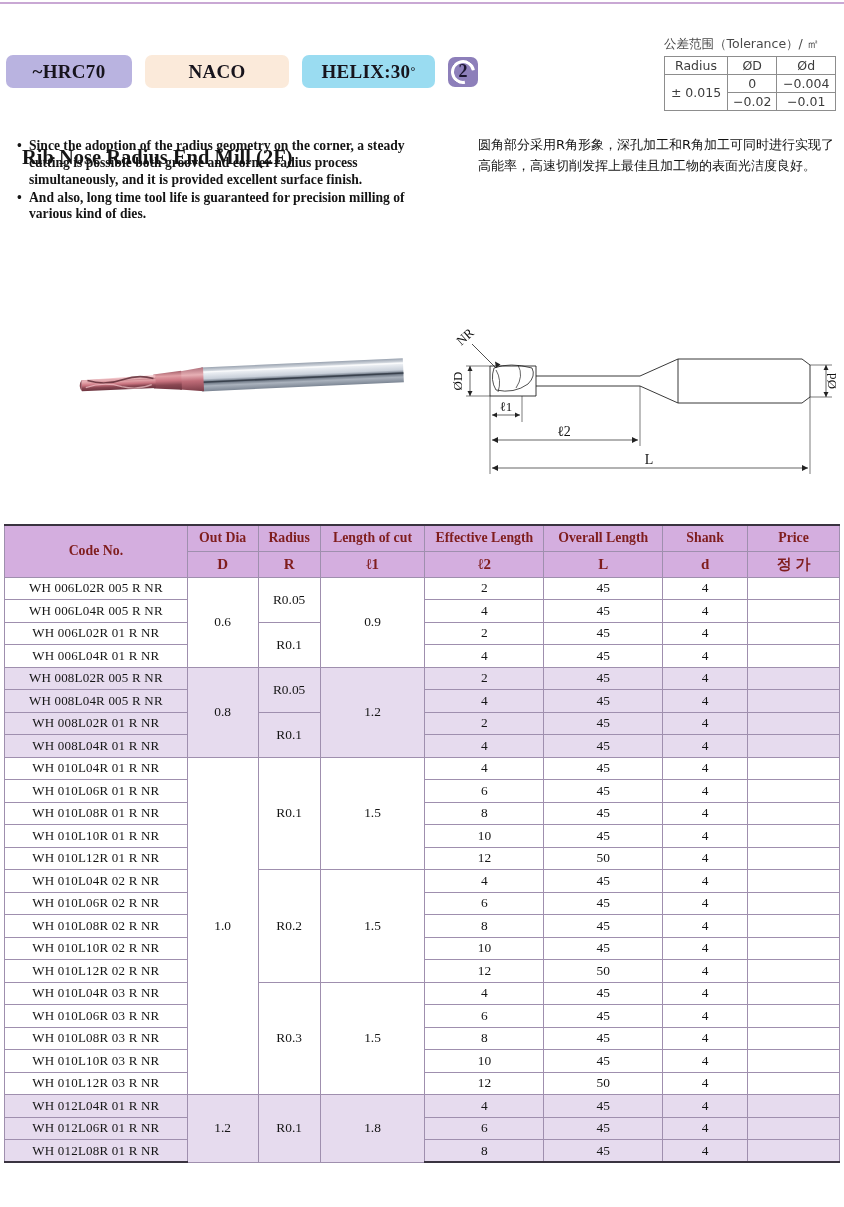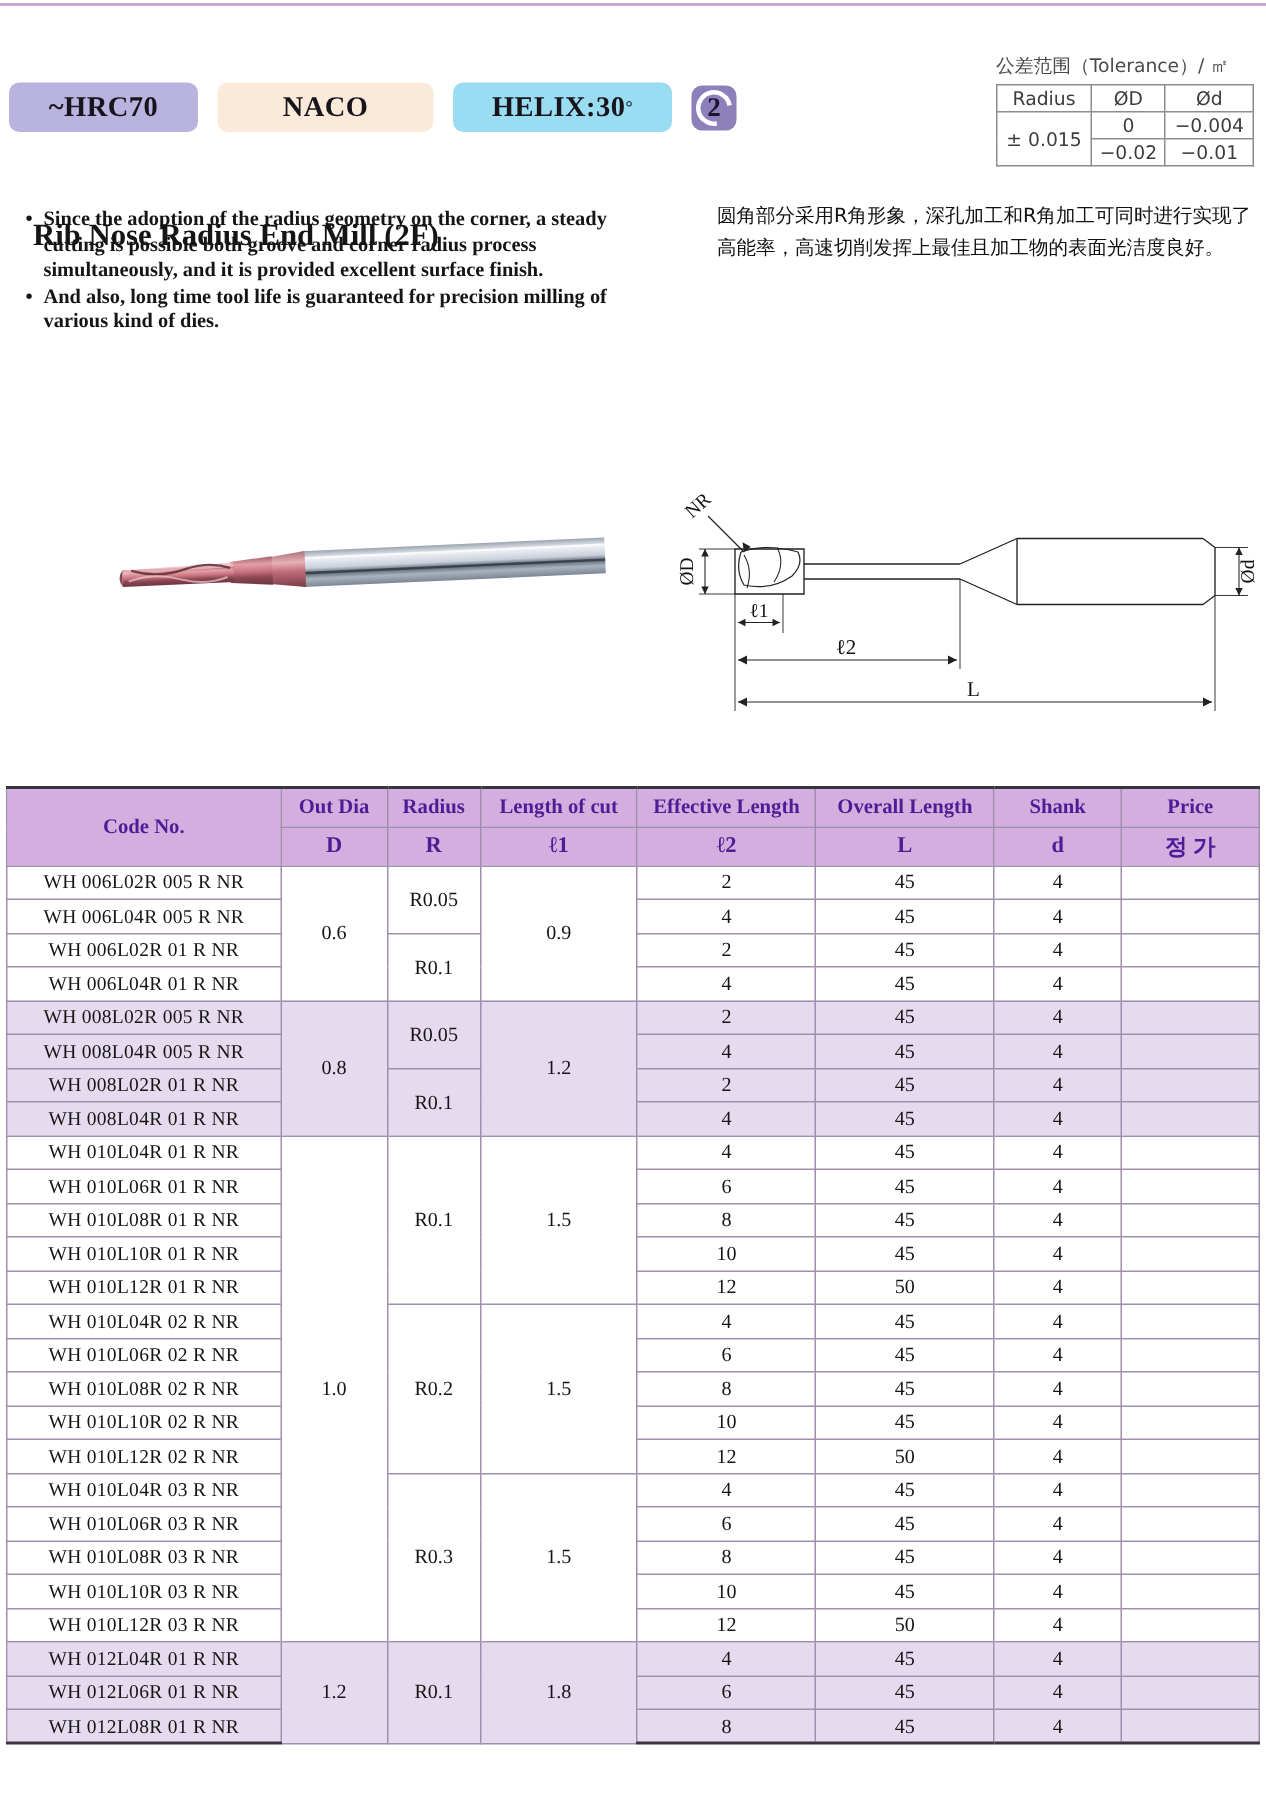--- a/index.html
+++ b/index.html
@@ -16,21 +16,21 @@
 
   
   .badge-row { position:absolute; left:6px; top:55px; display:flex; align-items:center; gap:13px; }
   .badge {
     height:33px; border-radius:7px; display:flex; align-items:center; justify-content:center;
     font-weight:bold; font-size:19px; letter-spacing:.3px; color:#17141c; padding:0 10px;
   }
   .badge-1 { width:126px; background:#b48ccc; }
   .badge-2 { width:126px; background:#b9b3e0; }
   .badge-3 { width:144px; background:#fbeada; }
-  .badge-4 { width:146px; background:#9adcf1; }
+  .badge-4 { width:133px; background:#9adcf1; }
   .badge-4 sup { font-size:12px; vertical-align:super; }
   .flutes {
     width:30px; height:30px; border-radius:7px; background:#8d7fba;
     display:flex; align-items:center; justify-content:center; position:relative;
   }
   .flutes .ring {
     position:absolute; width:24px; height:24px; border-radius:50%;
     border:3px solid #ffffff; border-right-color:transparent; transform:rotate(35deg);
   }
   .flutes span { position:relative; color:#1b1530; font-size:18px; font-weight:bold; }
@@ -56,21 +56,21 @@
 
   
   .drawing { position:absolute; left:444px; top:318px; width:396px; height:190px; }
 
   
   table.spec {
     position:absolute; left:4px; top:524px; width:836px;
     border-collapse:collapse; font-size:13.4px;
   }
   table.spec th, table.spec td { border:1px solid #9f8fae; text-align:center; padding:0; }
-  table.spec thead th { background:#d4aedf; font-weight:bold; color:#4c1d95; }
+  table.spec thead th { background:#d4aedf; font-weight:bold; color:#7f1d1d; }
   .hdr-top { height:26px; font-size:13.8px; }
   .hdr-sub { height:26px; font-size:15px; font-weight:normal; }
   table.spec tbody td { height:22.5px; }
   td.code { text-align:center; font-size:13px; letter-spacing:.2px; }
   tr.hl td { background:#e6dbee; }
   .top-thick { border-top:2px solid #3a3340 !important; }
   .bot-thick { border-bottom:2px solid #3a3340 !important; }
 </style>
 </head>
 <body>

